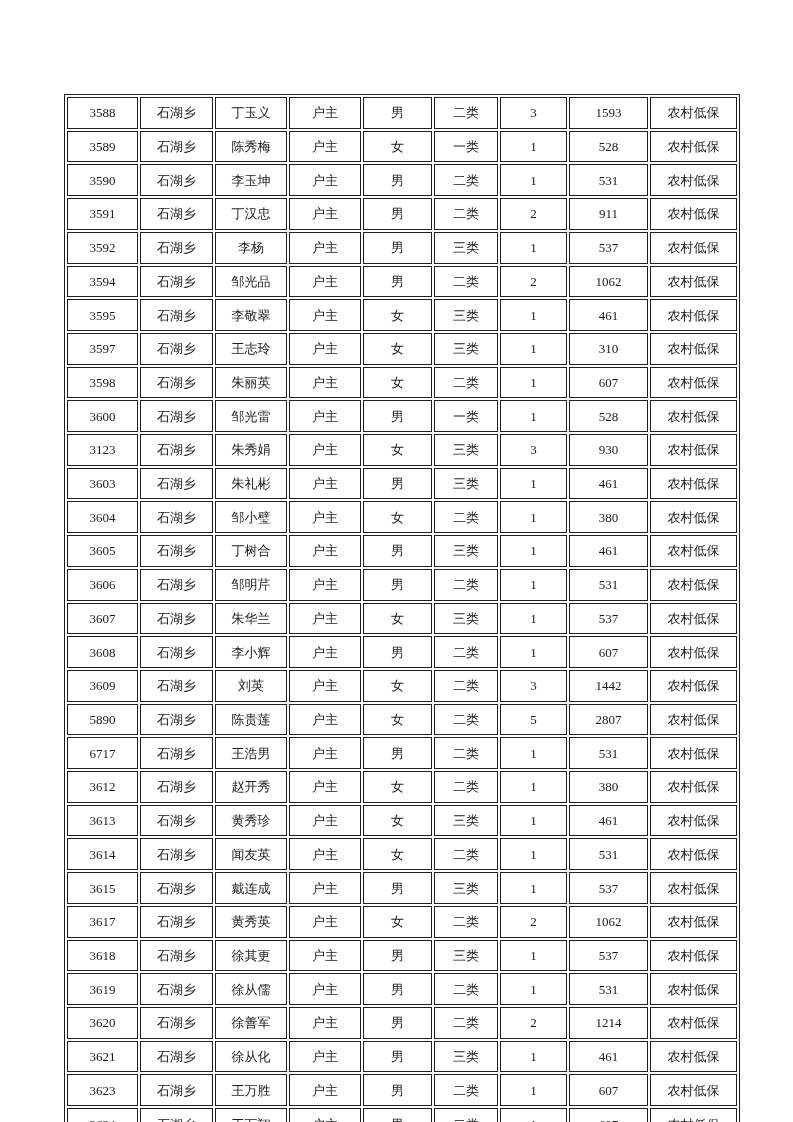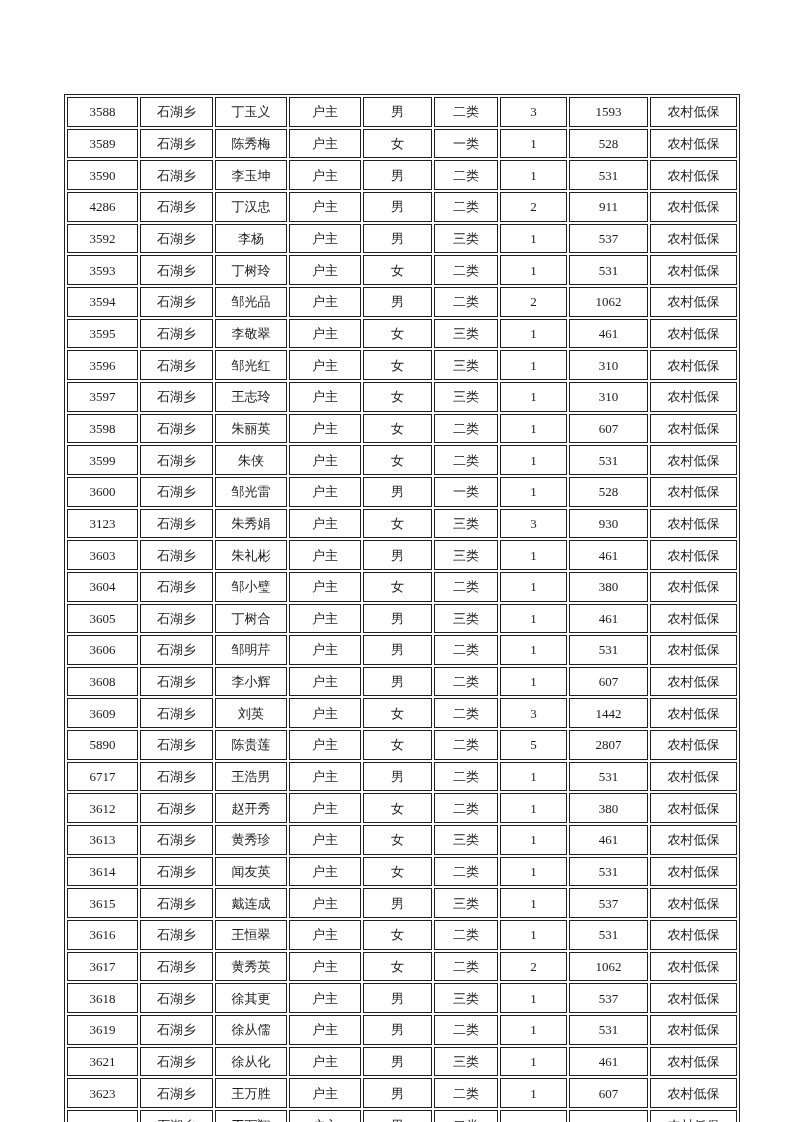--- a/index.html
+++ b/index.html
@@ -99,21 +99,21 @@
           <td>石湖乡</td>
           <td>李玉坤</td>
           <td>户主</td>
           <td>男</td>
           <td>二类</td>
           <td>1</td>
           <td>531</td>
           <td>农村低保</td>
         </tr>
         <tr>
-          <td>4286</td>
+          <td>3591</td>
           <td>石湖乡</td>
           <td>丁汉忠</td>
           <td>户主</td>
           <td>男</td>
           <td>二类</td>
           <td>2</td>
           <td>911</td>
           <td>农村低保</td>
         </tr>
         <tr>
@@ -121,31 +121,20 @@
           <td>石湖乡</td>
           <td>李杨</td>
           <td>户主</td>
           <td>男</td>
           <td>三类</td>
           <td>1</td>
           <td>537</td>
           <td>农村低保</td>
         </tr>
         <tr>
-          <td>3593</td>
-          <td>石湖乡</td>
-          <td>丁树玲</td>
-          <td>户主</td>
-          <td>女</td>
-          <td>二类</td>
-          <td>1</td>
-          <td>531</td>
-          <td>农村低保</td>
-        </tr>
-        <tr>
           <td>3594</td>
           <td>石湖乡</td>
           <td>邹光品</td>
           <td>户主</td>
           <td>男</td>
           <td>二类</td>
           <td>2</td>
           <td>1062</td>
           <td>农村低保</td>
         </tr>
@@ -154,61 +143,39 @@
           <td>石湖乡</td>
           <td>李敬翠</td>
           <td>户主</td>
           <td>女</td>
           <td>三类</td>
           <td>1</td>
           <td>461</td>
           <td>农村低保</td>
         </tr>
         <tr>
-          <td>3596</td>
-          <td>石湖乡</td>
-          <td>邹光红</td>
+          <td>3597</td>
+          <td>石湖乡</td>
+          <td>王志玲</td>
           <td>户主</td>
           <td>女</td>
           <td>三类</td>
           <td>1</td>
           <td>310</td>
           <td>农村低保</td>
         </tr>
         <tr>
-          <td>3597</td>
-          <td>石湖乡</td>
-          <td>王志玲</td>
-          <td>户主</td>
-          <td>女</td>
-          <td>三类</td>
-          <td>1</td>
-          <td>310</td>
-          <td>农村低保</td>
-        </tr>
-        <tr>
           <td>3598</td>
           <td>石湖乡</td>
           <td>朱丽英</td>
           <td>户主</td>
           <td>女</td>
           <td>二类</td>
           <td>1</td>
           <td>607</td>
-          <td>农村低保</td>
-        </tr>
-        <tr>
-          <td>3599</td>
-          <td>石湖乡</td>
-          <td>朱侠</td>
-          <td>户主</td>
-          <td>女</td>
-          <td>二类</td>
-          <td>1</td>
-          <td>531</td>
           <td>农村低保</td>
         </tr>
         <tr>
           <td>3600</td>
           <td>石湖乡</td>
           <td>邹光雷</td>
           <td>户主</td>
           <td>男</td>
           <td>一类</td>
           <td>1</td>
@@ -264,20 +231,31 @@
           <td>石湖乡</td>
           <td>邹明芹</td>
           <td>户主</td>
           <td>男</td>
           <td>二类</td>
           <td>1</td>
           <td>531</td>
           <td>农村低保</td>
         </tr>
         <tr>
+          <td>3607</td>
+          <td>石湖乡</td>
+          <td>朱华兰</td>
+          <td>户主</td>
+          <td>女</td>
+          <td>三类</td>
+          <td>1</td>
+          <td>537</td>
+          <td>农村低保</td>
+        </tr>
+        <tr>
           <td>3608</td>
           <td>石湖乡</td>
           <td>李小辉</td>
           <td>户主</td>
           <td>男</td>
           <td>二类</td>
           <td>1</td>
           <td>607</td>
           <td>农村低保</td>
         </tr>
@@ -352,31 +330,20 @@
           <td>石湖乡</td>
           <td>戴连成</td>
           <td>户主</td>
           <td>男</td>
           <td>三类</td>
           <td>1</td>
           <td>537</td>
           <td>农村低保</td>
         </tr>
         <tr>
-          <td>3616</td>
-          <td>石湖乡</td>
-          <td>王恒翠</td>
-          <td>户主</td>
-          <td>女</td>
-          <td>二类</td>
-          <td>1</td>
-          <td>531</td>
-          <td>农村低保</td>
-        </tr>
-        <tr>
           <td>3617</td>
           <td>石湖乡</td>
           <td>黄秀英</td>
           <td>户主</td>
           <td>女</td>
           <td>二类</td>
           <td>2</td>
           <td>1062</td>
           <td>农村低保</td>
         </tr>
@@ -393,20 +360,31 @@
         </tr>
         <tr>
           <td>3619</td>
           <td>石湖乡</td>
           <td>徐从儒</td>
           <td>户主</td>
           <td>男</td>
           <td>二类</td>
           <td>1</td>
           <td>531</td>
+          <td>农村低保</td>
+        </tr>
+        <tr>
+          <td>3620</td>
+          <td>石湖乡</td>
+          <td>徐善军</td>
+          <td>户主</td>
+          <td>男</td>
+          <td>二类</td>
+          <td>2</td>
+          <td>1214</td>
           <td>农村低保</td>
         </tr>
         <tr>
           <td>3621</td>
           <td>石湖乡</td>
           <td>徐从化</td>
           <td>户主</td>
           <td>男</td>
           <td>三类</td>
           <td>1</td>

